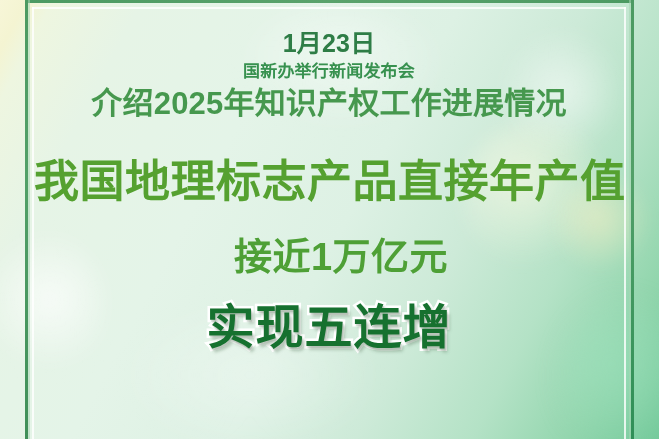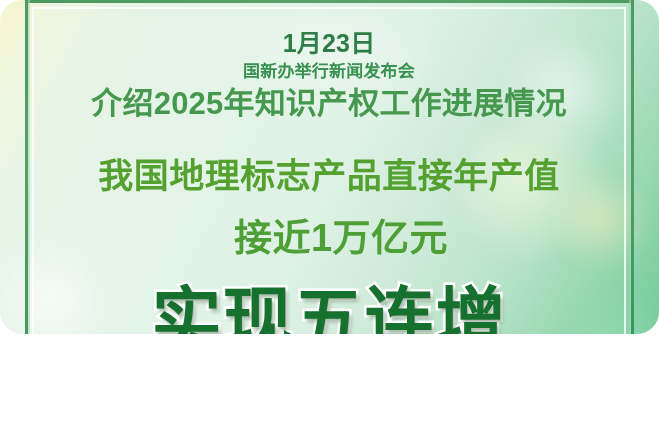--- a/index.html
+++ b/index.html
@@ -12,36 +12,35 @@
     width: 659px;
     height: 439px;
     overflow: hidden;
     font-family: "Liberation Sans", "DejaVu Sans", sans-serif;
   }
 
   
   #poster {
     position: relative;
     width: 659px;
-    height: 334px;
+    height: 439px;
     overflow: hidden;
     
     background:
       linear-gradient(118deg,
         #f7f6d8 0%,
         #f4f4d2 3.0%,
         #eef6e0 6.0%,
         #e6f4e6 16%,
         #e4f4e8 34%,
         #ddf1e4 52%,
         #cdead8 66%,
         #b4e2c6 79%,
         #93d6ae 90%,
         #74ca9b 100%);
-    border-radius: 22px;
   }
 
   
   .bokeh {
     position: absolute;
     border-radius: 50%;
     pointer-events: none;
   }
   .bokeh-a { left: 462px;  top: 120px; width: 150px; height: 150px;
              background: radial-gradient(circle at 40% 40%, rgba(255,252,228,0.58), rgba(255,250,225,0.0) 68%);
@@ -133,35 +132,35 @@
   .lede-line {
     font-weight: bold;
     line-height: 1.05;
     white-space: nowrap;
     color: #54a02f;
     letter-spacing: 0.5px;
   }
 
   #lede-1 {
     margin-top: 38px;
-    font-size: 35px;
+    font-size: 45px;
     color: #55a130;
   }
 
   #lede-2 {
-    margin-top: 24px;
+    margin-top: 32px;
     font-size: 38px;
     color: #4ea036;
     padding-left: 24px;
   }
 
   
   #kicker {
     margin-top: 26px;
-    font-size: 70px;
+    font-size: 48px;
     font-weight: bold;
     line-height: 1.0;
     letter-spacing: 1px;
     white-space: nowrap;
     color: #16712f;
     -webkit-text-stroke: 5px #ffffff;
     paint-order: stroke fill;
     text-shadow:
        3px 4px 3px rgba(90,120,95,0.34),
        1px 2px 1px rgba(90,120,95,0.22);

